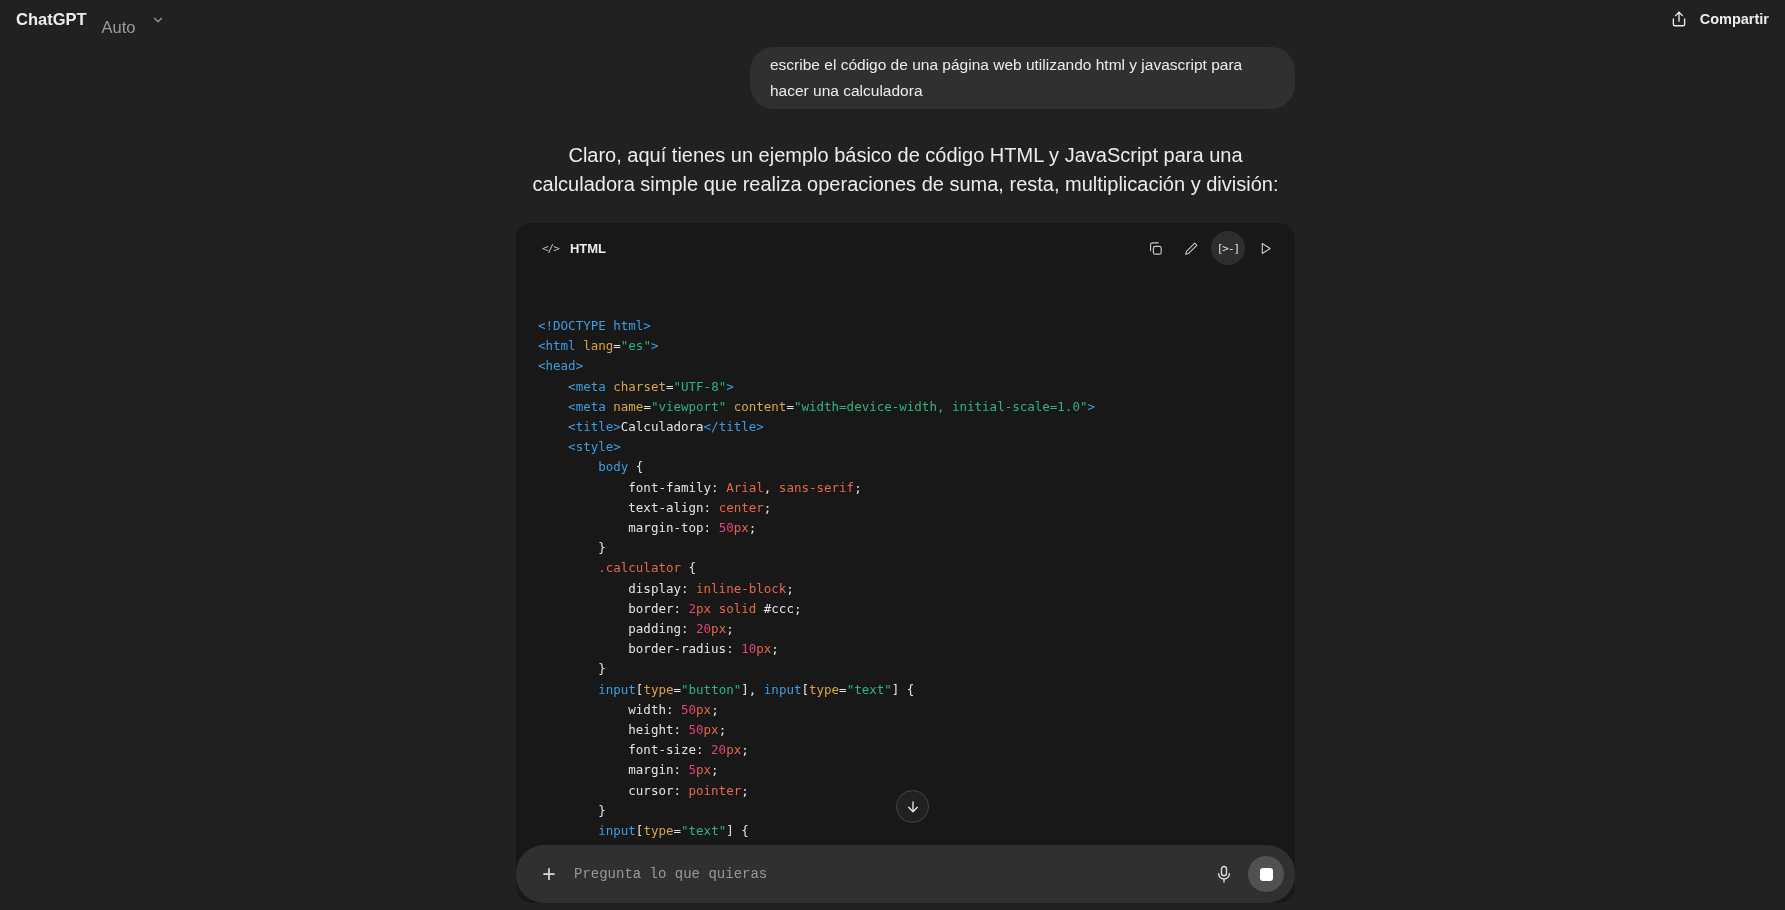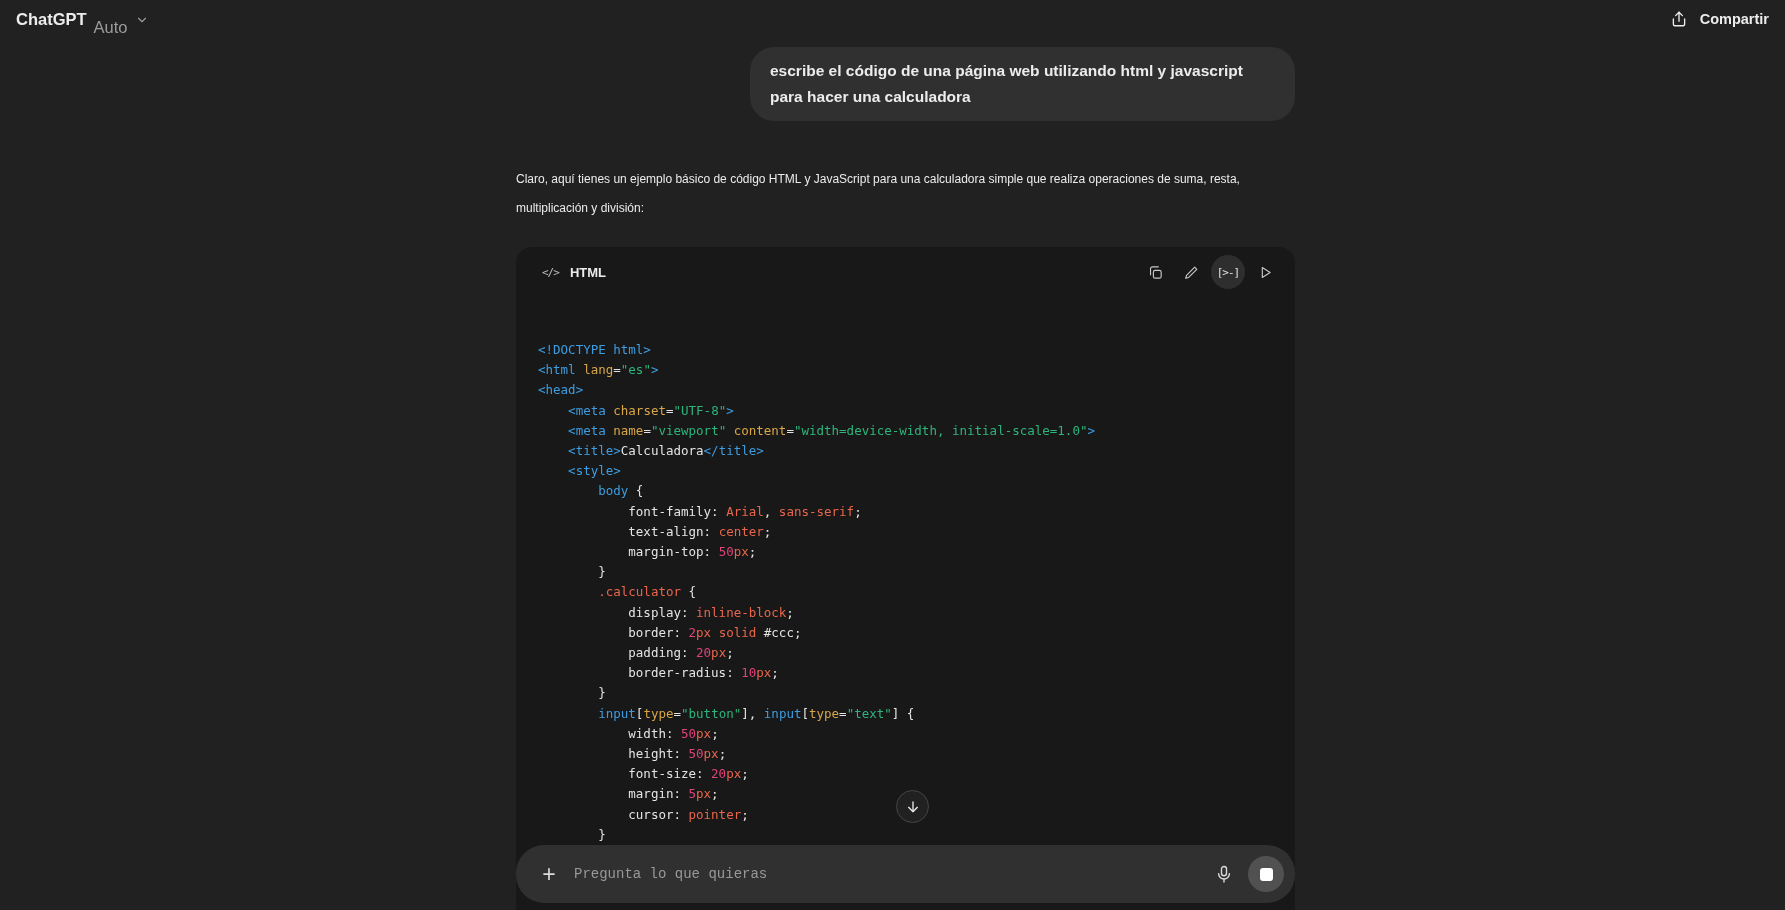--- a/index.html
+++ b/index.html
@@ -12,39 +12,39 @@
     background: var(--page_bg, #212121);
     font-family: "Liberation Sans", sans-serif;
     color: var(--text_primary, #ececec);
   }
   
   .topbar {
     position: absolute; top: 0; left: 0; right: 0; height: 34px;
     display: flex; align-items: center; justify-content: space-between;
     padding: 4px 16px 0 16px;
   }
-  .brand { display: flex; align-items: center; gap: 7px; cursor: pointer; }
+  .brand { display: flex; align-items: center; gap: 15px; cursor: pointer; }
   .brand-name { font-size: 16.5px; font-weight: 700; color: var(--text_primary); }
   .brand-model { font-size: 16.5px; font-weight: 400; color: var(--text_secondary, #9b9b9b); margin-top: 16px; }
   .chev { width: 14px; height: 14px; stroke: var(--text_secondary); fill: none; stroke-width: 2; stroke-linecap: round; stroke-linejoin: round; margin-top: 2px; }
   .share-btn { display: flex; align-items: center; gap: 12px; cursor: pointer; }
   .share-btn svg { width: 18px; height: 18px; stroke: var(--text_primary); fill: none; stroke-width: 1.8; stroke-linecap: round; stroke-linejoin: round; }
   .share-label { font-size: 14.5px; font-weight: 700; color: var(--text_primary); }
 
   
   .thread { position: absolute; left: 516px; top: 30px; width: 779px; }
   .user-row { display: flex; justify-content: flex-end; margin-top: 17px; }
   .user-bubble {
     background: var(--bubble_bg, #303030);
     border-radius: 24px;
-    padding: 11px 20px;
+    padding: 5px 20px;
     max-width: 545px;
-    font-size: 15.5px; line-height: 26px; color: var(--text_primary); font-weight: bold;
-  }
-  .assistant-intro { margin-top: 44px; font-size: 12px; line-height: 29px; color: var(--text_primary); }
+    font-size: 15.5px; line-height: 26px; color: var(--text_primary);
+  }
+  .assistant-intro { margin-top: 32px; font-size: 20px; line-height: 29px; color: var(--text_primary); text-align: center; }
   .section-heading { margin-top: 26px; font-size: 17px; font-weight: 700; color: var(--text_primary); }
 
   
   .code-card {
     margin-top: 24px; width: 779px; height: 680px;
     background: var(--card_bg, #181818);
     border-radius: 16px;
     overflow: hidden;
   }
   .code-card-header {

